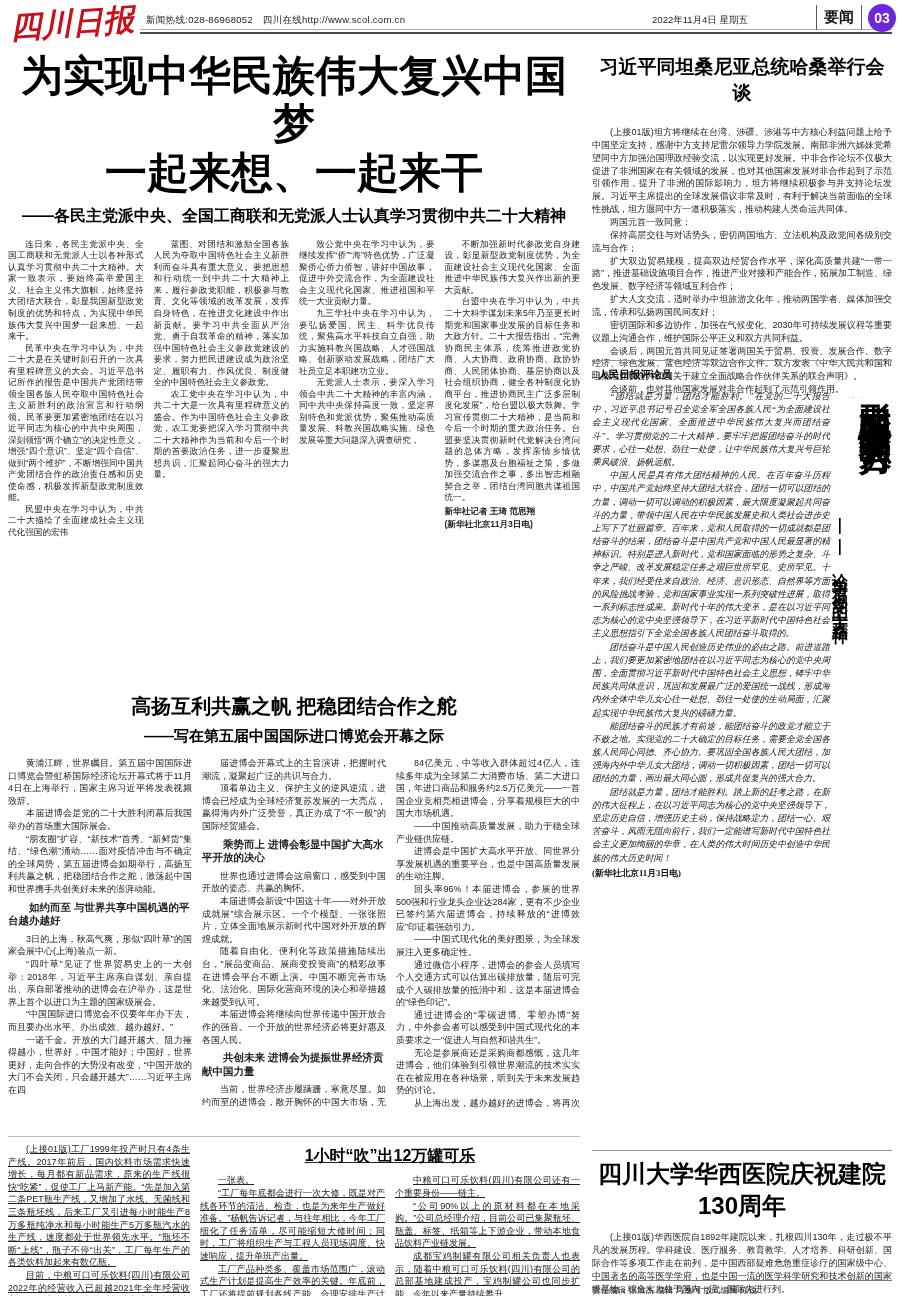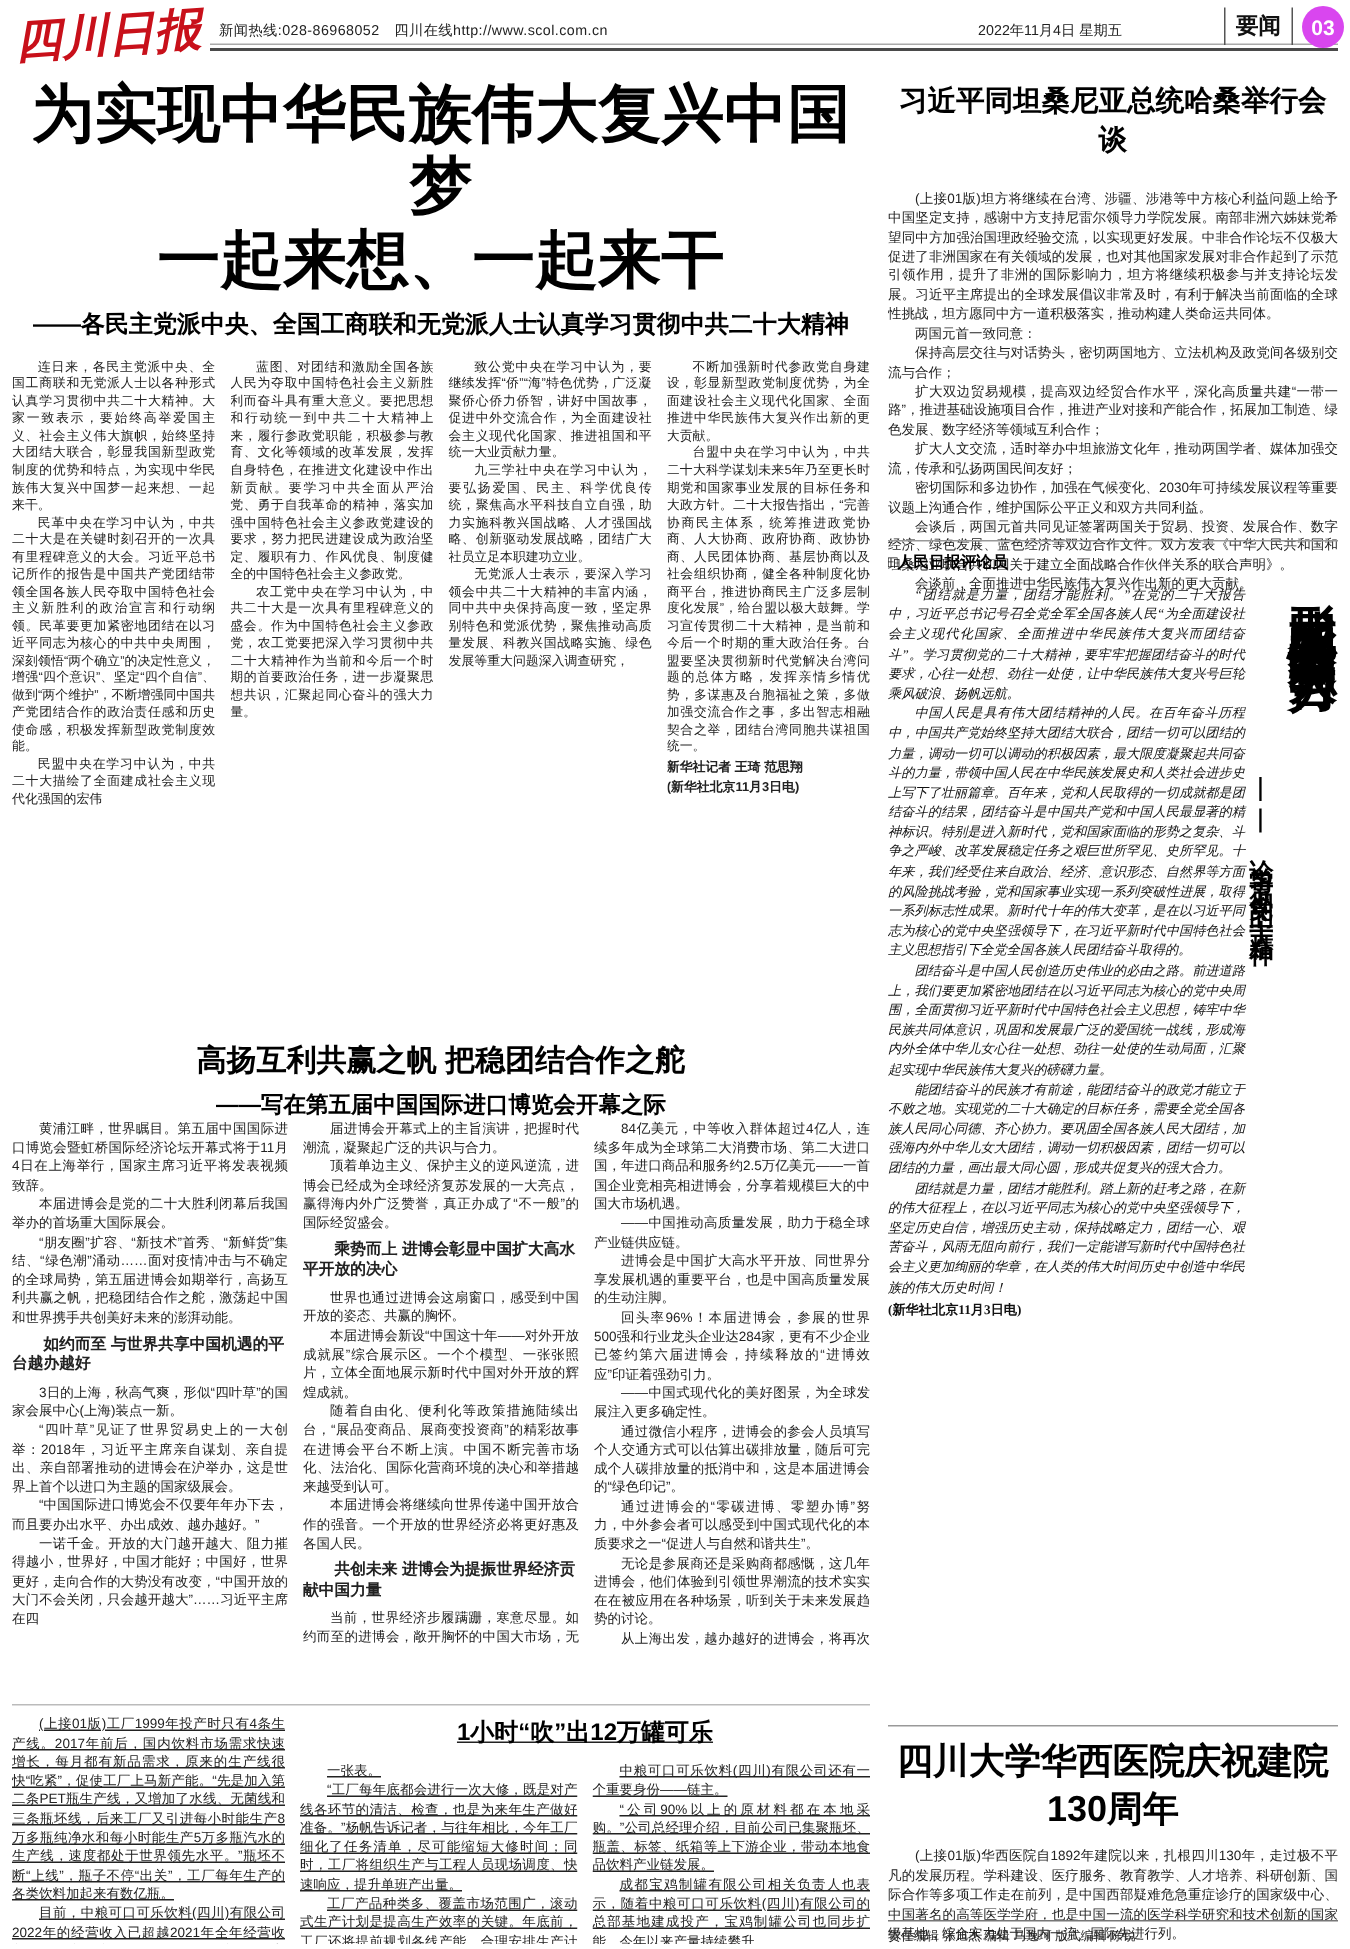--- a/index.html
+++ b/index.html
@@ -40,21 +40,21 @@
      line-height:1.5;height:736px;overflow:hidden;color:#111;}
   .vert-spacer{float:right;width:62px;height:502px;}
   .vert-title{position:absolute;top:9px;right:0;writing-mode:vertical-rl;font-size:33px;
      font-weight:900;letter-spacing:3px;line-height:1.05;color:#000;font-style:normal;}
   .vert-subtitle{position:absolute;top:150px;right:42px;writing-mode:vertical-rl;font-size:16px;
      font-weight:bold;letter-spacing:5px;color:#000;font-style:normal;}
   
   .expo{position:absolute;left:8px;top:693px;width:572px;}
   .expo-headline{font-size:20px;font-weight:900;text-align:center;margin:0;color:#000;}
   .expo-subtitle{font-size:15px;font-weight:bold;text-align:center;margin:7px 0 0;color:#000;}
-  .expo-cols{height:352px;font-size:9px;line-height:1.4;color:#222;justify-content:space-between;}
+  .expo-cols{margin-top:11px;height:352px;font-size:9px;line-height:1.4;color:#222;justify-content:space-between;}
   .divider-left{position:absolute;left:8px;top:1136px;width:572px;border-top:1px solid #bbb;}
   
   .cola{position:absolute;left:8px;top:1143px;width:572px;height:153px;display:flex;gap:10px;
      overflow:hidden;font-size:9px;line-height:1.4;color:#222;text-decoration:underline;}
   .cola-left{width:182px;overflow:hidden;display:flex;}
   .cola-right{flex:1;display:flex;flex-direction:column;overflow:hidden;}
   .cola-headline{font-size:16px;font-weight:900;text-align:center;margin:2px 0 7px;color:#000;}
   .cola-cols{flex:1;}
   
   .divider-right2{position:absolute;left:592px;top:1150px;width:300px;border-top:1px solid #999;}
@@ -69,21 +69,21 @@
 <body>
 
 <div class="page">
 
   <div class="masthead-logo">四川日报</div>
   <div class="header-info">新闻热线:028-86968052　四川在线http://www.scol.com.cn</div>
   <div class="header-rule-thin"></div>
   <div class="header-rule-thick"></div>
   <div class="header-date">2022年11月4日 星期五</div>
   <div class="section-label">要闻</div>
-  <div class="page-badge" style="background:#d946ef;">03</div>
+  <div class="page-badge" style="background:#6d28d9;">03</div>
 
   <div class="main-article">
     <h1 class="main-headline"><span>为实现中华民族伟大复兴中国梦</span><br><span>一起来想、一起来干</span></h1>
     <div class="main-subtitle">——各民主党派中央、全国工商联和无党派人士认真学习贯彻中共二十大精神</div>
     <div class="cols main-cols">
         <div class="col">
           <p class="body-p">连日来，各民主党派中央、全国工商联和无党派人士以各种形式认真学习贯彻中共二十大精神。大家一致表示，要始终高举爱国主义、社会主义伟大旗帜，始终坚持大团结大联合，彰显我国新型政党制度的优势和特点，为实现中华民族伟大复兴中国梦一起来想、一起来干。</p>
           <p class="body-p">民革中央在学习中认为，中共二十大是在关键时刻召开的一次具有里程碑意义的大会。习近平总书记所作的报告是中国共产党团结带领全国各族人民夺取中国特色社会主义新胜利的政治宣言和行动纲领。民革要更加紧密地团结在以习近平同志为核心的中共中央周围，深刻领悟“两个确立”的决定性意义，增强“四个意识”、坚定“四个自信”、做到“两个维护”，不断增强同中国共产党团结合作的政治责任感和历史使命感，积极发挥新型政党制度效能。</p>
           <p class="body-p">民盟中央在学习中认为，中共二十大描绘了全面建成社会主义现代化强国的宏伟</p>
         </div>
@@ -108,21 +108,21 @@
   <div class="tz">
     <h2 class="tz-headline">习近平同坦桑尼亚总统哈桑举行会谈</h2>
     <div class="tz-text">
         <p class="body-p">(上接01版)坦方将继续在台湾、涉疆、涉港等中方核心利益问题上给予中国坚定支持，感谢中方支持尼雷尔领导力学院发展。南部非洲六姊妹党希望同中方加强治国理政经验交流，以实现更好发展。中非合作论坛不仅极大促进了非洲国家在有关领域的发展，也对其他国家发展对非合作起到了示范引领作用，提升了非洲的国际影响力，坦方将继续积极参与并支持论坛发展。习近平主席提出的全球发展倡议非常及时，有利于解决当前面临的全球性挑战，坦方愿同中方一道积极落实，推动构建人类命运共同体。</p>
         <p class="body-p">两国元首一致同意：</p>
         <p class="body-p">保持高层交往与对话势头，密切两国地方、立法机构及政党间各级别交流与合作；</p>
         <p class="body-p">扩大双边贸易规模，提高双边经贸合作水平，深化高质量共建“一带一路”，推进基础设施项目合作，推进产业对接和产能合作，拓展加工制造、绿色发展、数字经济等领域互利合作；</p>
         <p class="body-p">扩大人文交流，适时举办中坦旅游文化年，推动两国学者、媒体加强交流，传承和弘扬两国民间友好；</p>
         <p class="body-p">密切国际和多边协作，加强在气候变化、2030年可持续发展议程等重要议题上沟通合作，维护国际公平正义和双方共同利益。</p>
         <p class="body-p">会谈后，两国元首共同见证签署两国关于贸易、投资、发展合作、数字经济、绿色发展、蓝色经济等双边合作文件。双方发表《中华人民共和国和坦桑尼亚联合共和国关于建立全面战略合作伙伴关系的联合声明》。</p>
-        <p class="body-p">会谈前，全面推进中华民族伟大复兴作出新的更大贡献。</p>
+        <p class="body-p">会谈前，也对其他国家发展对非合作起到了示范引领作用。</p>
         <p class="body-p">哈桑抵达时，天安门广场鸣放21响礼炮，17名礼兵在台阶红地毯两侧列队致敬，迎宾小号手鸣礼号。两国元首登上检阅台，军乐团奏中坦两国国歌。哈桑在习近平陪同下检阅中国人民解放军仪仗队，并观看分列式。</p>
       </div>
   </div>
 
   <div class="divider-right1"></div>
 
   <div class="commentary">
     <div class="commentary-label">□人民日报评论员</div>
     <div class="commentary-text">
       <div class="vert-spacer"></div>

